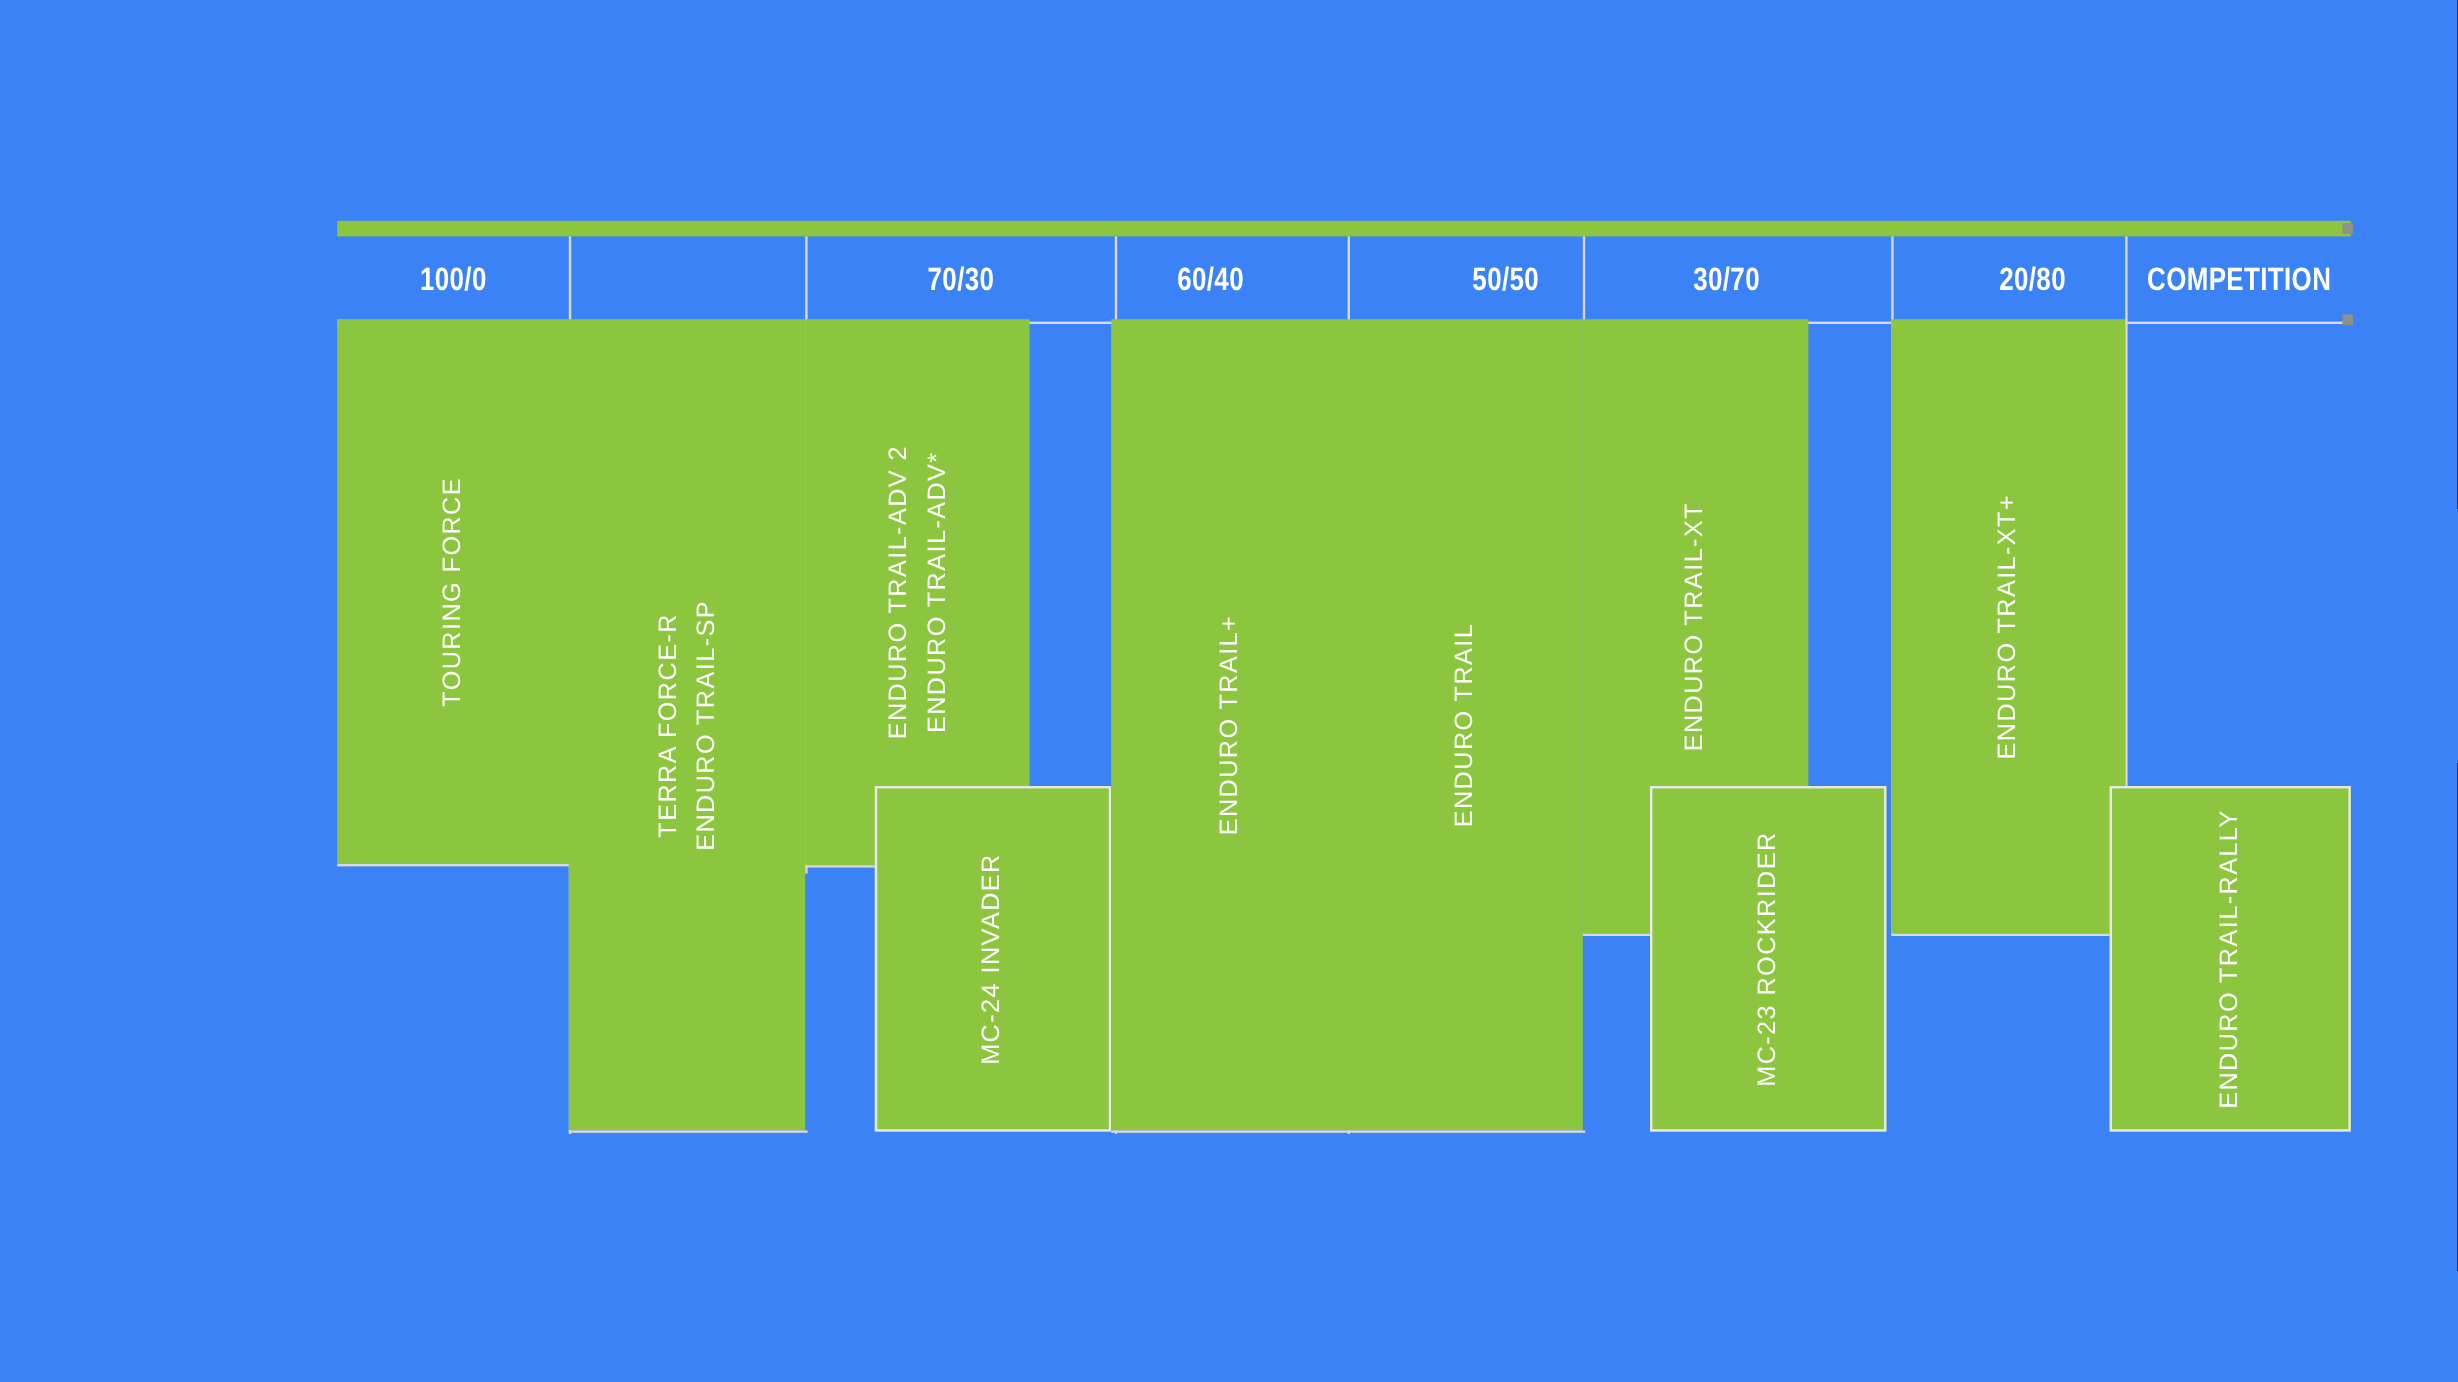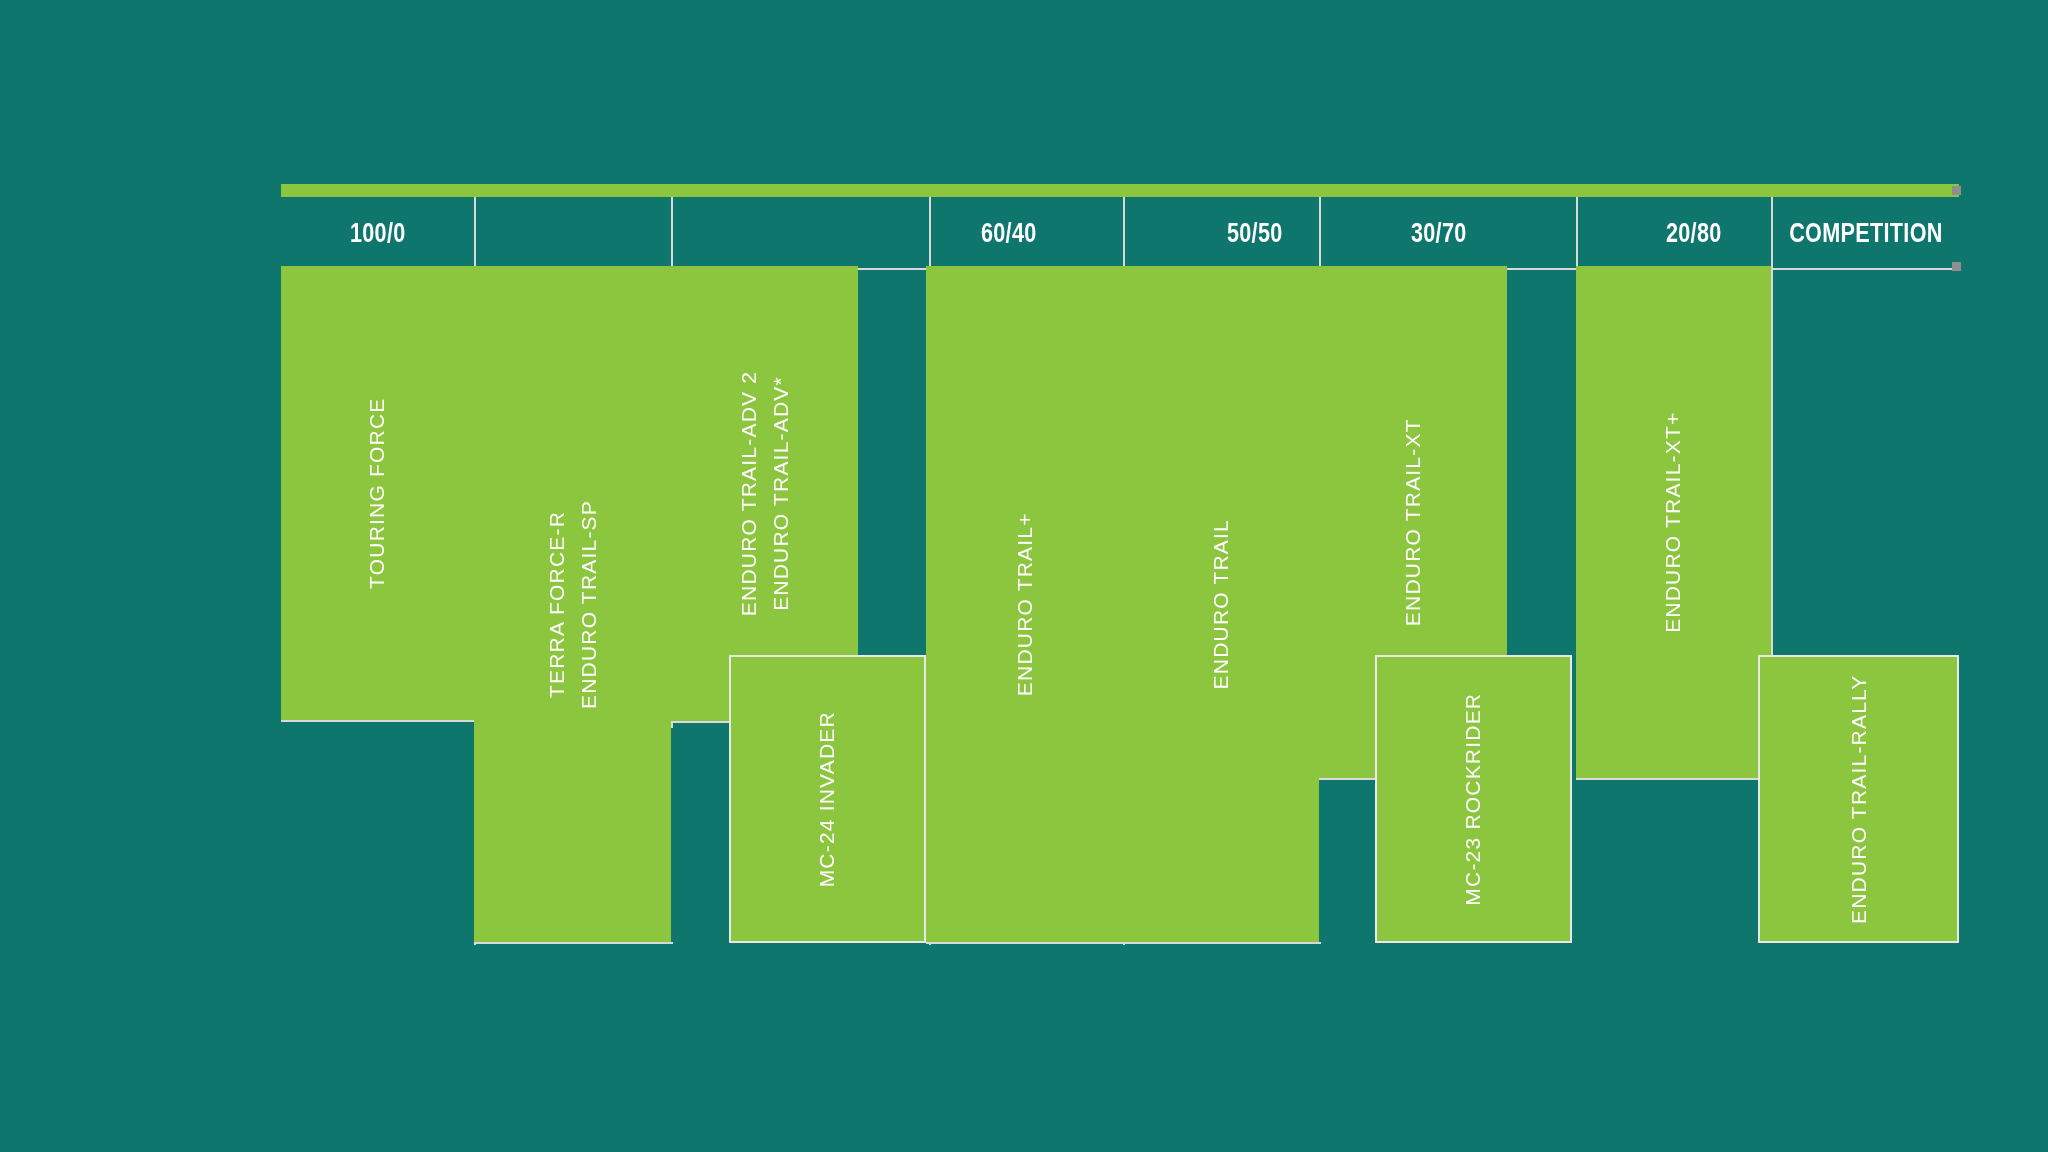--- a/index.html
+++ b/index.html
@@ -1,19 +1,19 @@
 <!DOCTYPE html>
 <html><head>
 <meta charset="utf-8">
 <style>
   html,body{margin:0;padding:0;background:#000;}
   body{width:2048px;height:1152px;overflow:hidden;
        font-family:"Liberation Sans",sans-serif;color:#fff;}
 
-  .stage{position:relative;width:2048px;height:1152px;background:#0f766e;}
+  .stage{position:relative;width:2048px;height:1152px;background:#3b82f6;}
 
   
   .top-rule{position:absolute;background:#8CC63E;}
 
   
   .hdr-band{position:absolute;}
   .hdr-cell{position:absolute;top:0;height:100%;
             display:flex;align-items:center;justify-content:center;
             box-sizing:border-box;}
   .hdr-cell .lbl{
@@ -45,20 +45,23 @@
 <body>
 
 <div class="stage">
 
   <div class="top-rule" style="left:281px;top:184px;width:1678px;height:13px;"></div>
 
   <div class="hdr-band" style="left:281px;top:197px;width:1678px;height:72px;">
 
     <div class="hdr-cell" style="left:0px;width:194px;">
       <span class="lbl">100/0</span>
+    </div>
+    <div class="hdr-cell" style="left:391px;width:258px;">
+      <span class="lbl">70/30</span>
     </div>
     <div class="hdr-cell" style="left:649px;width:157px;">
       <span class="lbl">60/40</span>
     </div>
     <div class="hdr-cell" style="left:843px;width:196px;margin-left:33px;">
       <span class="lbl">50/50</span>
     </div>
     <div class="hdr-cell" style="left:1039px;width:237px;">
       <span class="lbl">30/70</span>
     </div>

